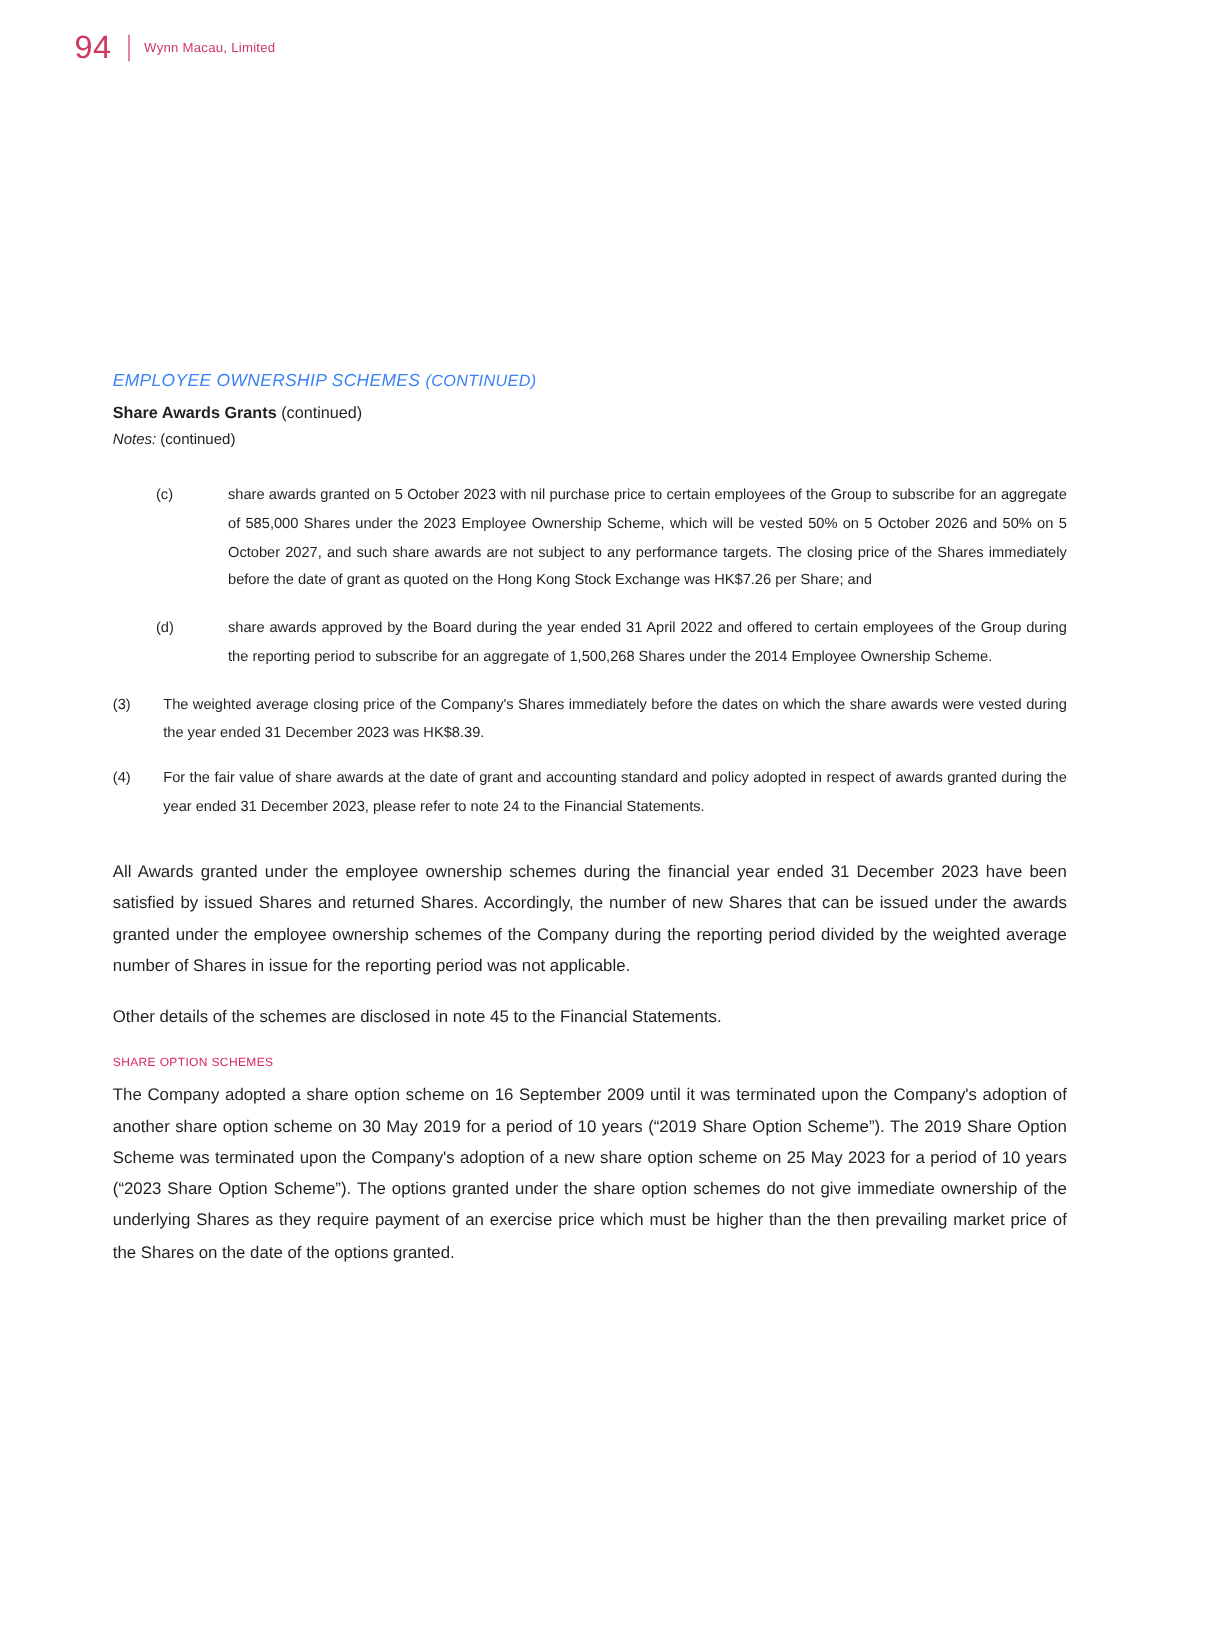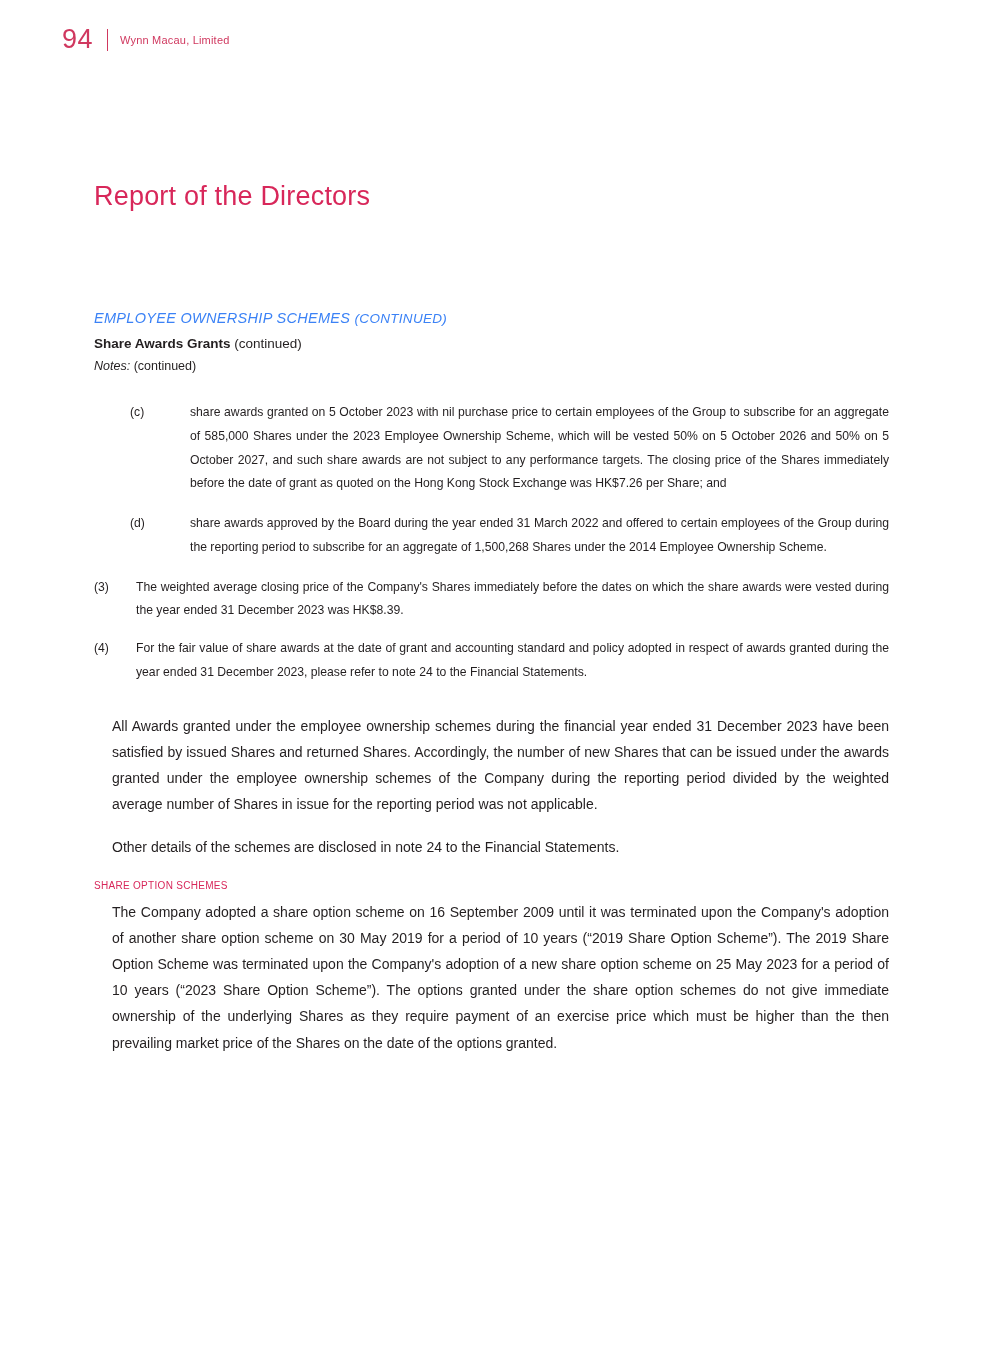--- a/index.html
+++ b/index.html
@@ -132,21 +132,21 @@
     flex: 1;
     font-size: 12.2px;
     line-height: 1.95;
     text-align: justify;
   }
 
   .body-para {
     font-size: 14px;
     line-height: 1.87;
     text-align: justify;
-    margin: 0 0 16px 18px;
+    margin: 0 0 16px 0;
   }
   .body-para.tight {
     margin-bottom: 20px;
   }
 
   .spacer-lg { height: 14px; }
 
   .section-heading2 {
     color: #d8275a;
     font-size: 10px;
@@ -159,21 +159,20 @@
 <body>
 
 <div class="page">
 
   <div class="page-header">
     <span class="page-number">94</span>
     <span class="header-rule"></span>
     <span class="header-company">Wynn Macau, Limited</span>
   </div>
 
-  <h1 class="doc-title">Report of the Directors</h1>
 
   <div class="content">
 
     <h2 class="section-heading">
       <span>EMPLOYEE OWNERSHIP SCHEMES</span>
       <span class="cont">(CONTINUED)</span>
     </h2>
 
     <p class="subheading">
       <span class="bold">Share Awards Grants</span>
@@ -185,37 +184,37 @@
       <span>(continued)</span>
     </p>
 
     <div class="sub-item">
       <span class="marker">(c)</span>
       <span class="text">share awards granted on 5 October 2023 with nil purchase price to certain employees of the Group to subscribe for an aggregate of 585,000 Shares under the 2023 Employee Ownership Scheme, which will be vested 50% on 5 October 2026 and 50% on 5 October 2027, and such share awards are not subject to any performance targets. The closing price of the Shares immediately before the date of grant as quoted on the Hong Kong Stock Exchange was HK$7.26 per Share; and</span>
     </div>
 
     <div class="sub-item">
       <span class="marker">(d)</span>
-      <span class="text">share awards approved by the Board during the year ended 31 March 2022 and offered to certain employees of the Group during the reporting period to subscribe for an aggregate of 1,500,268 Shares under the 2014 Employee Ownership Scheme.</span>
+      <span class="text">share awards approved by the Board during the year ended 31 April 2022 and offered to certain employees of the Group during the reporting period to subscribe for an aggregate of 1,500,268 Shares under the 2014 Employee Ownership Scheme.</span>
     </div>
 
     <div class="num-item">
       <span class="marker">(3)</span>
       <span class="text">The weighted average closing price of the Company's Shares immediately before the dates on which the share awards were vested during the year ended 31 December 2023 was HK$8.39.</span>
     </div>
 
     <div class="num-item">
       <span class="marker">(4)</span>
       <span class="text">For the fair value of share awards at the date of grant and accounting standard and policy adopted in respect of awards granted during the year ended 31 December 2023, please refer to note 24 to the Financial Statements.</span>
     </div>
 
     <div class="spacer-lg"></div>
 
     <p class="body-para">All Awards granted under the employee ownership schemes during the financial year ended 31 December 2023 have been satisfied by issued Shares and returned Shares. Accordingly, the number of new Shares that can be issued under the awards granted under the employee ownership schemes of the Company during the reporting period divided by the weighted average number of Shares in issue for the reporting period was not applicable.</p>
 
-    <p class="body-para tight">Other details of the schemes are disclosed in note 24 to the Financial Statements.</p>
+    <p class="body-para tight">Other details of the schemes are disclosed in note 45 to the Financial Statements.</p>
 
     <h2 class="section-heading2">SHARE OPTION SCHEMES</h2>
 
     <p class="body-para">The Company adopted a share option scheme on 16 September 2009 until it was terminated upon the Company's adoption of another share option scheme on 30 May 2019 for a period of 10 years (“2019 Share Option Scheme”). The 2019 Share Option Scheme was terminated upon the Company's adoption of a new share option scheme on 25 May 2023 for a period of 10 years (“2023 Share Option Scheme”). The options granted under the share option schemes do not give immediate ownership of the underlying Shares as they require payment of an exercise price which must be higher than the then prevailing market price of the Shares on the date of the options granted.</p>
 
   </div>
 </div>
 
 </body></html>

